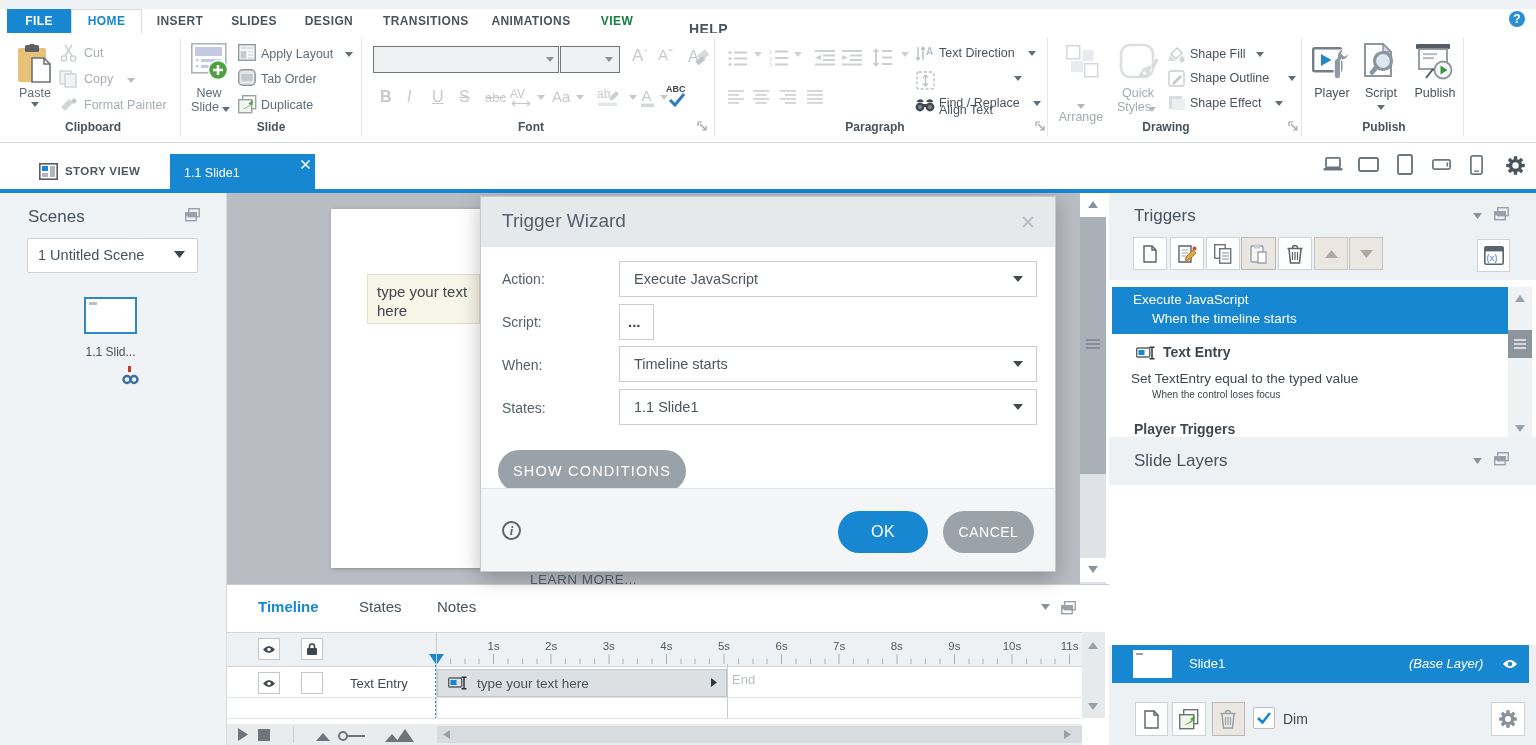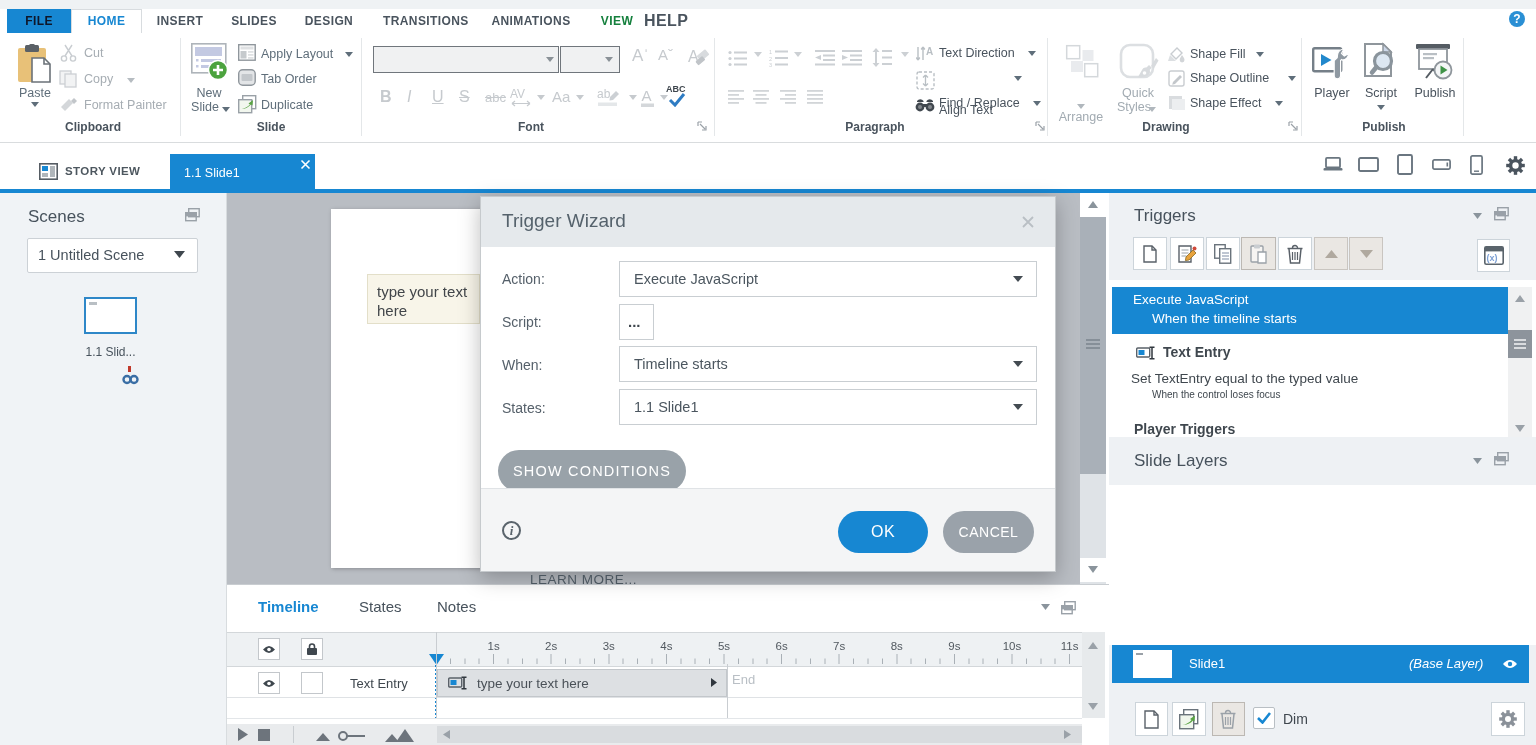--- a/index.html
+++ b/index.html
@@ -8,29 +8,29 @@
 .a { position:absolute; }
 .tx { position:absolute; white-space:nowrap; }
 svg { display:block; }
 </style>
 </head>
 <body>
 
 <div class="a" style="left:0;top:0;width:1536px;height:9px;background:#eff2f4;"></div>
 
 <div class="a" style="left:0;top:9px;width:1536px;height:24px;background:#fff;"></div>
-<div class="a" style="left:7px;top:9px;width:64px;height:36px;background:#1787d2;color:#0f172a;font-size:12px;font-weight:700;letter-spacing:.4px;text-align:center;line-height:24px;">FILE</div>
+<div class="a" style="left:7px;top:9px;width:64px;height:36px;background:#1787d2;color:#ffffff;font-size:12px;font-weight:700;letter-spacing:.4px;text-align:center;line-height:24px;">FILE</div>
 <div class="a" style="left:71px;top:9px;width:71px;height:24px;background:#fff;border:1px solid #d8dcdf;border-bottom:none;color:#1787d2;font-size:12px;font-weight:700;letter-spacing:.4px;text-align:center;line-height:23px;">HOME</div>
 <div class="tx" style="left:138px;top:9px;width:84px;text-align:center;line-height:24px;font-size:12px;font-weight:600;letter-spacing:.4px;color:#4a545e;">INSERT</div>
 <div class="tx" style="left:212px;top:9px;width:84px;text-align:center;line-height:24px;font-size:12px;font-weight:600;letter-spacing:.4px;color:#4a545e;">SLIDES</div>
 <div class="tx" style="left:287px;top:9px;width:84px;text-align:center;line-height:24px;font-size:12px;font-weight:600;letter-spacing:.4px;color:#4a545e;">DESIGN</div>
 <div class="tx" style="left:383px;top:9px;width:84px;text-align:center;line-height:24px;font-size:12px;font-weight:600;letter-spacing:.4px;color:#4a545e;">TRANSITIONS</div>
 <div class="tx" style="left:489px;top:9px;width:84px;text-align:center;line-height:24px;font-size:12px;font-weight:600;letter-spacing:.4px;color:#4a545e;">ANIMATIONS</div>
 <div class="tx" style="left:575px;top:9px;width:84px;text-align:center;line-height:24px;font-size:12px;font-weight:600;letter-spacing:.4px;color:#15803d;">VIEW</div>
-<div class="tx" style="left:644px;top:9px;width:84px;text-align:left;line-height:24px;font-size:16px;font-weight:600;letter-spacing:.4px;color:#4a545e;">HELP</div>
+<div class="tx" style="left:644px;top:17px;width:84px;text-align:right;line-height:24px;font-size:14px;font-weight:600;letter-spacing:.4px;color:#4a545e;">HELP</div>
 
 <div class="a" style="left:1509px;top:11px;width:16px;height:16px;border-radius:50%;background:#2a8fd4;color:#fff;font-size:12px;font-weight:700;text-align:center;line-height:16px;">?</div>
 
 <div class="a" style="left:0;top:33px;width:1536px;height:110px;background:#fff;border-bottom:1px solid #d9dcde;"></div>
 <div id="ribbon">
 
 <div class="a" style="left:180px;top:38px;width:1px;height:98px;background:#e4e7e9;"></div>
 <div class="a" style="left:361px;top:38px;width:1px;height:98px;background:#e4e7e9;"></div>
 <div class="a" style="left:714px;top:38px;width:1px;height:98px;background:#e4e7e9;"></div>
 <div class="a" style="left:1047px;top:38px;width:1px;height:98px;background:#e4e7e9;"></div>

